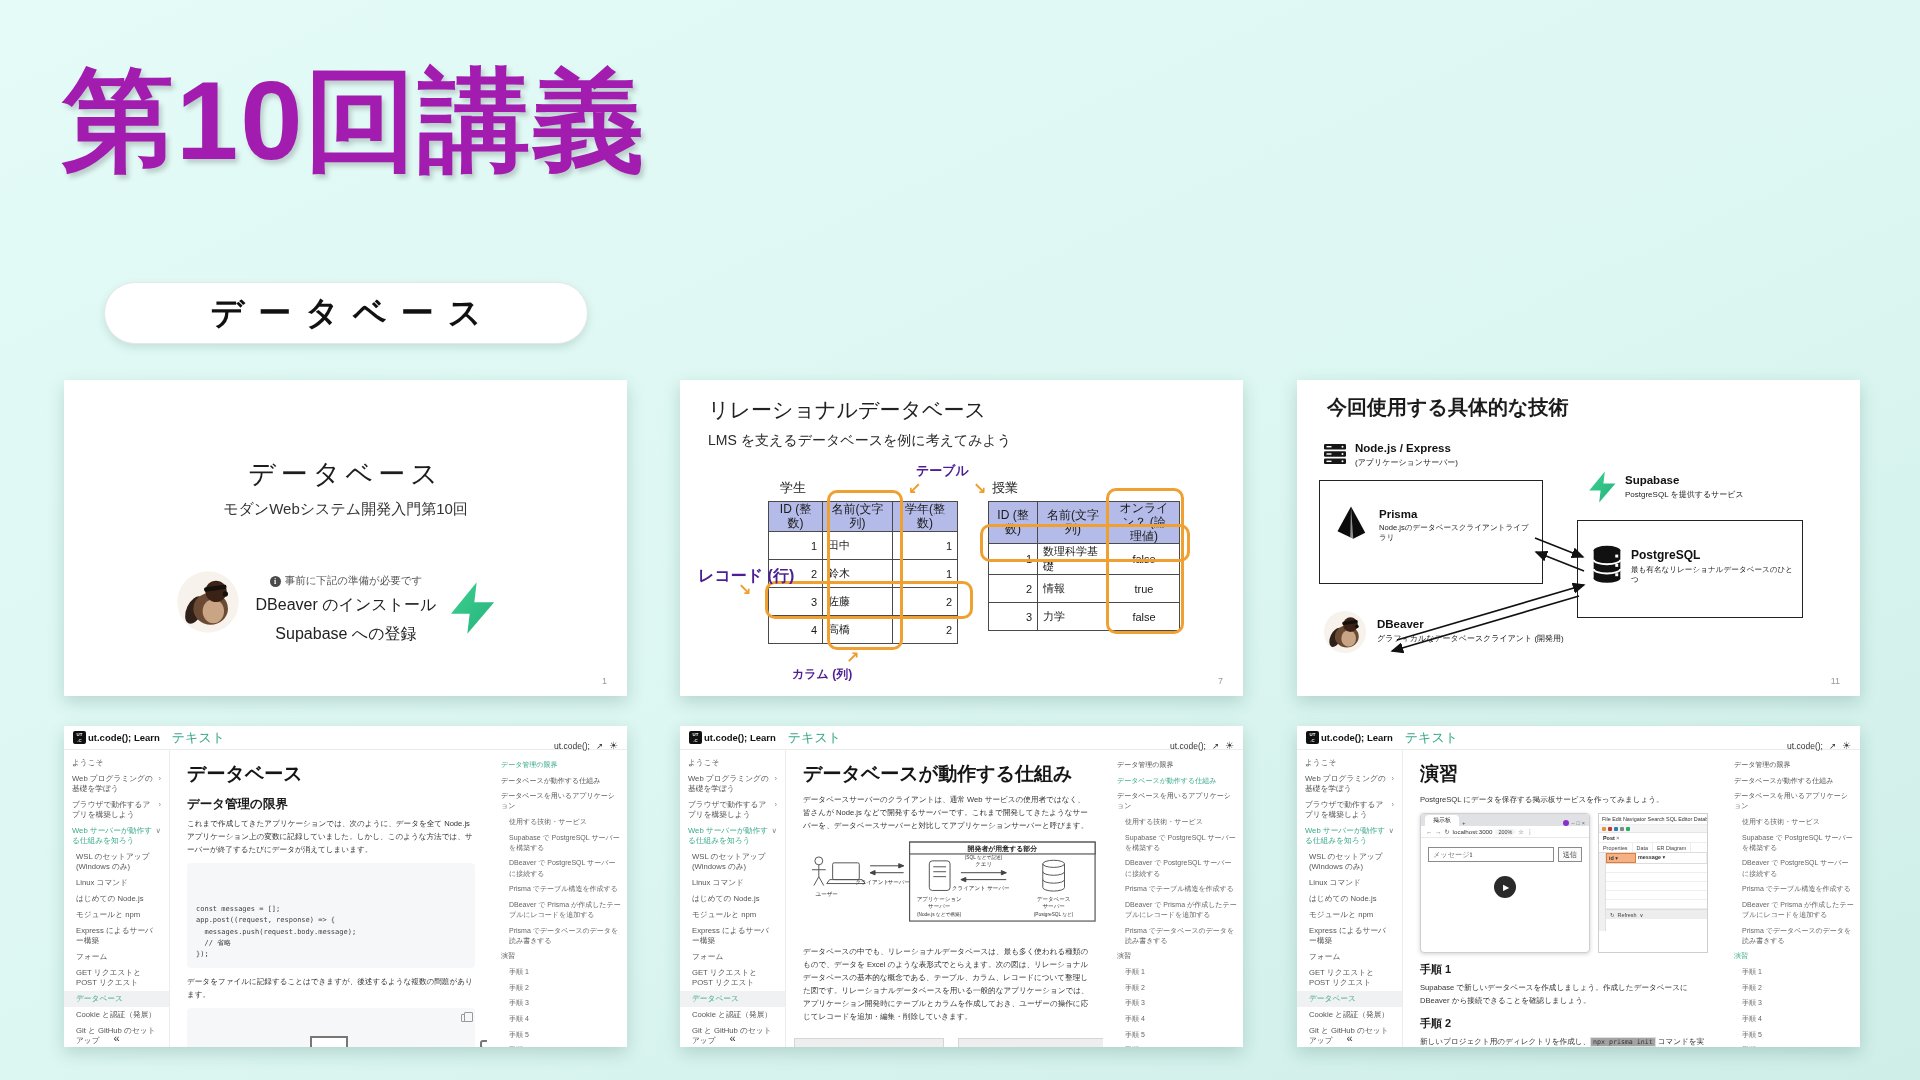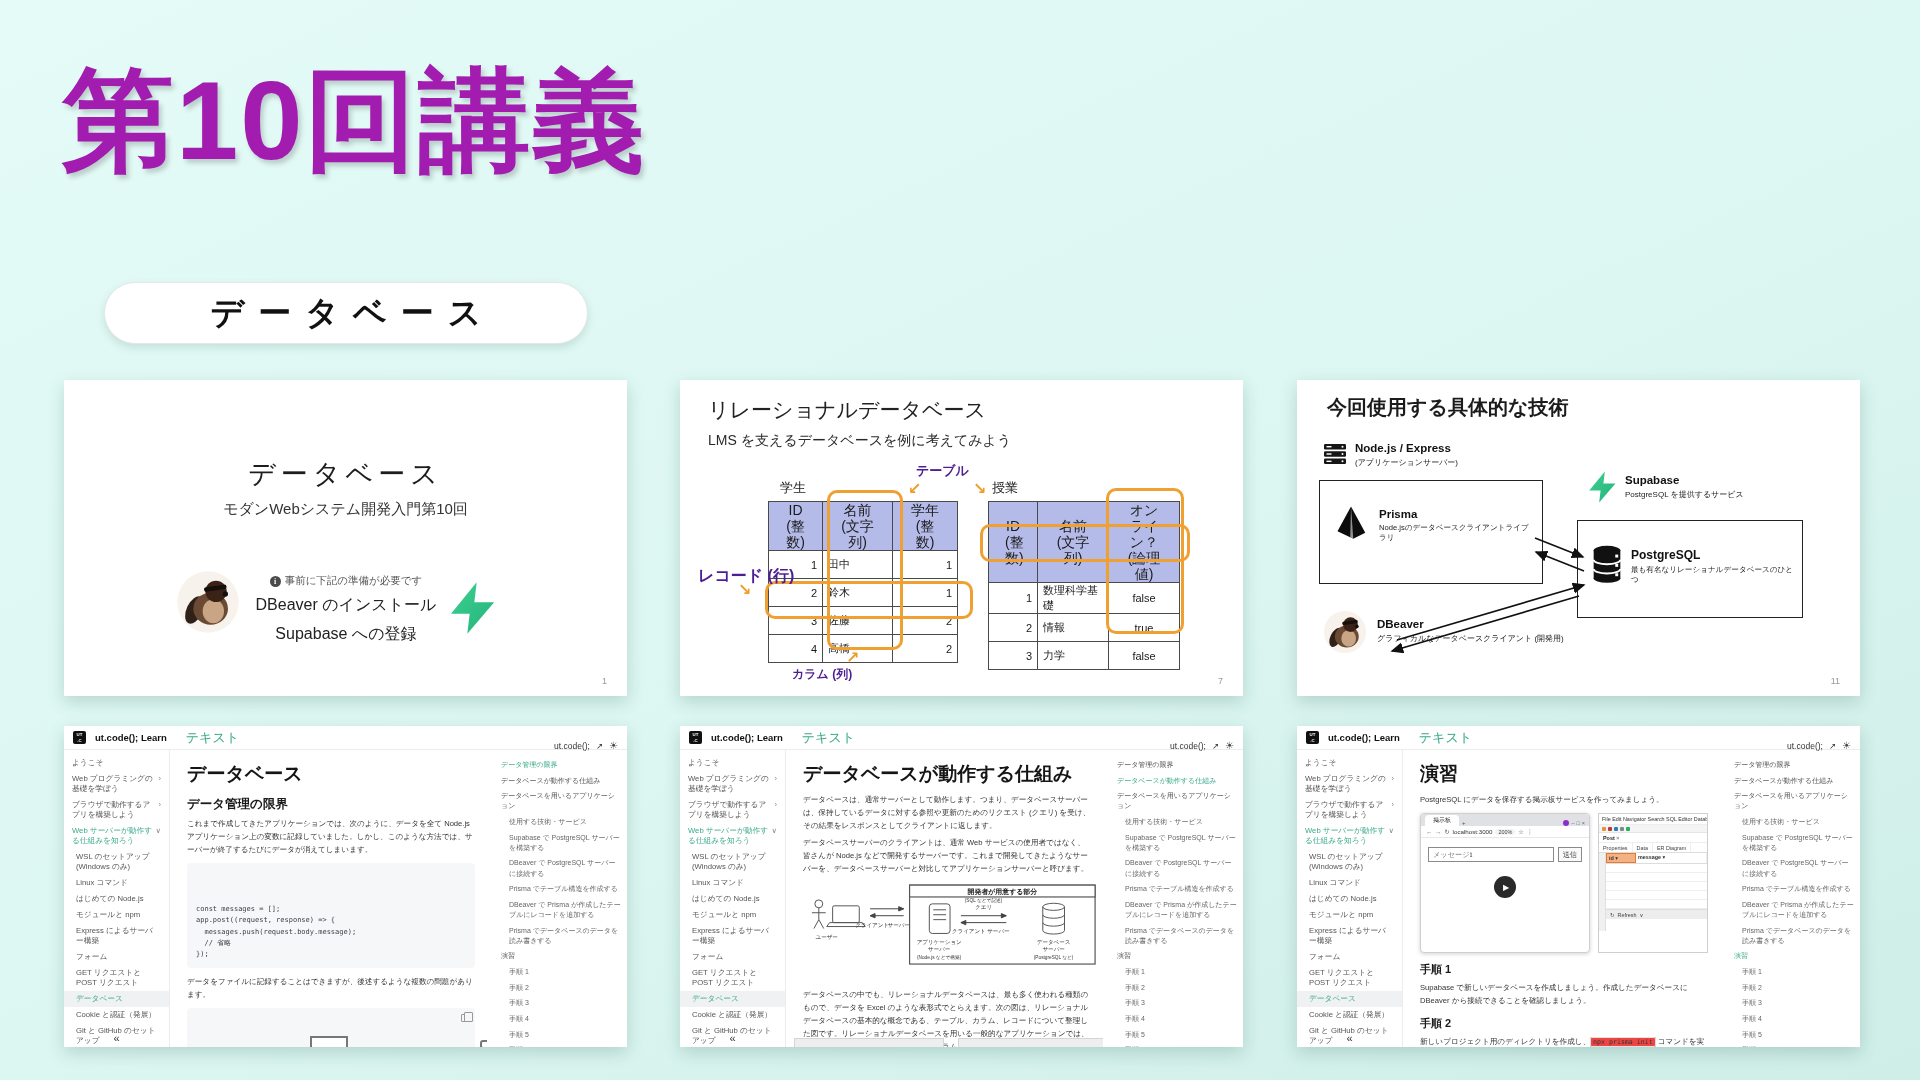--- a/index.html
+++ b/index.html
@@ -34,37 +34,37 @@
     color:#fff; font-size:8px; font-weight:bold; align-items:center; justify-content:center;
     font-family:"Liberation Serif","DejaVu Serif",serif; }
   .s1-prep1 { margin-top:7px; font-size:16px; color:#222; }
   .s1-prep2 { margin-top:8px; font-size:16px; color:#222; }
   .s1-bolt { position:absolute; left:380px; top:200px; }
   
   .s2-title { position:absolute; left:28px; top:16px; font-size:21px; color:#222; font-weight:500; }
   .s2-sub { position:absolute; left:28px; top:52px; font-size:14px; color:#2a2a2a; }
   .s2-tname { position:absolute; font-size:13px; color:#222; }
   .s2t { position:absolute; border-collapse:collapse; table-layout:fixed; }
-  .s2t th { background:#b5bbe8; border:1px solid #4a4a4a; font-size:14px; font-weight:normal;
-    color:#1a1a1a; height:30px; padding:0 16px; line-height:1.15; }
+  .s2t th { background:#b5bbe8; border:1px solid #4a4a4a; font-size:12px; font-weight:normal;
+    color:#1a1a1a; height:30px; padding:0 8px; line-height:1.15; }
   .s2t td { border:1px solid #4a4a4a; font-size:11px; color:#1a1a1a; height:28px; padding:0 5px; background:#fff; }
   .s2t td.num { text-align:right; }
   .s2t td.ctr { text-align:center; }
   .hl { position:absolute; border:3px solid #f0a031; border-radius:10px; pointer-events:none; }
   .s2-orange { position:absolute; color:#4c1d95; font-weight:bold; }
   .s2-arrow { position:absolute; color:#ef9d28; font-weight:bold; font-size:16px; }
   
   .s3-title { position:absolute; left:30px; top:14px; font-size:20px; font-weight:600; color:#1b1b1b; }
   .s3-name { position:absolute; font-size:11.5px; font-weight:bold; color:#111; }
   .s3-desc { position:absolute; font-size:8px; color:#222; }
   .s3-box { position:absolute; border:1.5px solid #222; background:#fff; }
   .s3-svg { position:absolute; }
   
   .learn { font-size:8px; color:#444; }
-  .lnav { height:24px; border-bottom:1px solid #ececec; display:flex; align-items:center; padding:0 9px; gap:9px; }
+  .lnav { height:24px; border-bottom:1px solid #ececec; display:flex; align-items:center; padding:0 9px; gap:2px; }
   .llogo { width:13px; height:13px; background:#101010; color:#fff; font-size:4.4px; font-weight:bold;
     display:flex; flex-direction:column; align-items:center; justify-content:center; border-radius:2px; line-height:1.15; }
   .lbrand { font-weight:bold; font-size:9.5px; color:#111; }
   .lnavlink { color:#3aa98a; font-size:13px; margin-left:10px; }
   .lright { margin-left:auto; display:flex; gap:6px; align-items:center; font-size:8.5px; color:#333;margin-top:16px; }
   .sun-ic { font-size:10px; color:#444; }
   .lbody { display:flex; height:297px; }
   .lside { width:106px; border-right:1px solid #ececec; padding-top:5px; position:relative; flex:none; }
   .sitem { padding:3px 8px 3px 8px; color:#555; font-size:7.7px; line-height:1.3;
     display:flex; justify-content:space-between; gap:3px; }
@@ -81,21 +81,21 @@
   .lcode { background:#f6f7f8; border-radius:4px; padding:7px 9px; margin:7px 0;
     font-family:"DejaVu Sans Mono","Liberation Mono",monospace; font-size:7px; line-height:1.62;
     color:#3a3d45; position:relative; white-space:pre; }
   .copy-ic { position:absolute; right:7px; top:6px; width:7px; height:8px; border:1px solid #999; border-radius:1px; }
   .copy-ic:before { content:""; position:absolute; left:2px; top:-3px; width:7px; height:8px;
     border:1px solid #999; border-radius:1px; background:#f6f7f8; }
   .ltoc { width:140px; padding:10px 6px 0 14px; font-size:7px; color:#555; flex:none; }
   .titem { margin-bottom:5.5px; line-height:1.45; }
   .titem.ind { padding-left:8px; color:#666; }
   .titem.on { color:#3aa98a; }
-  .ichip { font-family:"DejaVu Sans Mono","Liberation Mono",monospace; background:#ef4444;
+  .ichip { font-family:"DejaVu Sans Mono","Liberation Mono",monospace; background:#a3a3a3;
     border:1px solid #e0e0e2; border-radius:2px; padding:0 2px; font-size:6.6px; }
   
   .t4shape { position:absolute; border:2px solid #777; background:#fff; }
   .t5strip { position:absolute; background:#eeeeee; border:1px solid #d5d5d5; border-bottom:none; height:9px; bottom:0; }
   
   .t6media { display:flex; gap:8px; margin:7px 0 4px; height:140px; }
   .t6browser { width:170px; border:1px solid #cfcfcf; border-radius:4px; background:#fff;
     box-shadow:0 1px 4px rgba(0,0,0,.18); overflow:hidden; flex:none; }
   .t6tabs { height:12px; background:#dfe1e5; display:flex; align-items:flex-end; padding:0 4px; gap:3px; font-size:6px; }
   .t6tab { background:#fff; border-radius:4px 4px 0 0; padding:1px 8px; color:#333; }
@@ -529,21 +529,20 @@
           <span class="sit">Cookie と認証（発展）</span>
           <span class="schev"></span>
         </div>
         <div class="sitem sub">
           <span class="sit">Git と GitHub のセットアップ</span>
           <span class="schev"></span>
         </div>
       </div>
     <div class="lmain">
       <div class="lh1">データベースが動作する仕組み</div>
-      <p class="lp">データベースは、通常サーバーとして動作します。つまり、データベースサーバーは、保持しているデータに対する参照や更新のためのリクエスト (クエリ) を受け、その結果をレスポンスとしてクライアントに返します。</p>
       <p class="lp">データベースサーバーのクライアントは、通常 Web サービスの使用者ではなく、皆さんが Node.js などで開発するサーバーです。これまで開発してきたようなサーバーを、データベースサーバーと対比してアプリケーションサーバーと呼びます。</p>
       <svg width="296" height="98" viewBox="0 0 300 99" style="margin:3px 0 2px 2px">
         <g stroke="#555" stroke-width="1" fill="none">
           <circle cx="14" cy="22" r="4"></circle>
           <line x1="14" y1="26" x2="14" y2="38"></line>
             <line x1="7" y1="31" x2="21" y2="31"></line>
           <line x1="14" y1="38" x2="9" y2="47"></line>
             <line x1="14" y1="38" x2="19" y2="47"></line>
           <rect x="28" y="24" width="27" height="17" rx="1.5"></rect>
           <path d="M25,41 h33 l3,4 h-39 z"></path>

